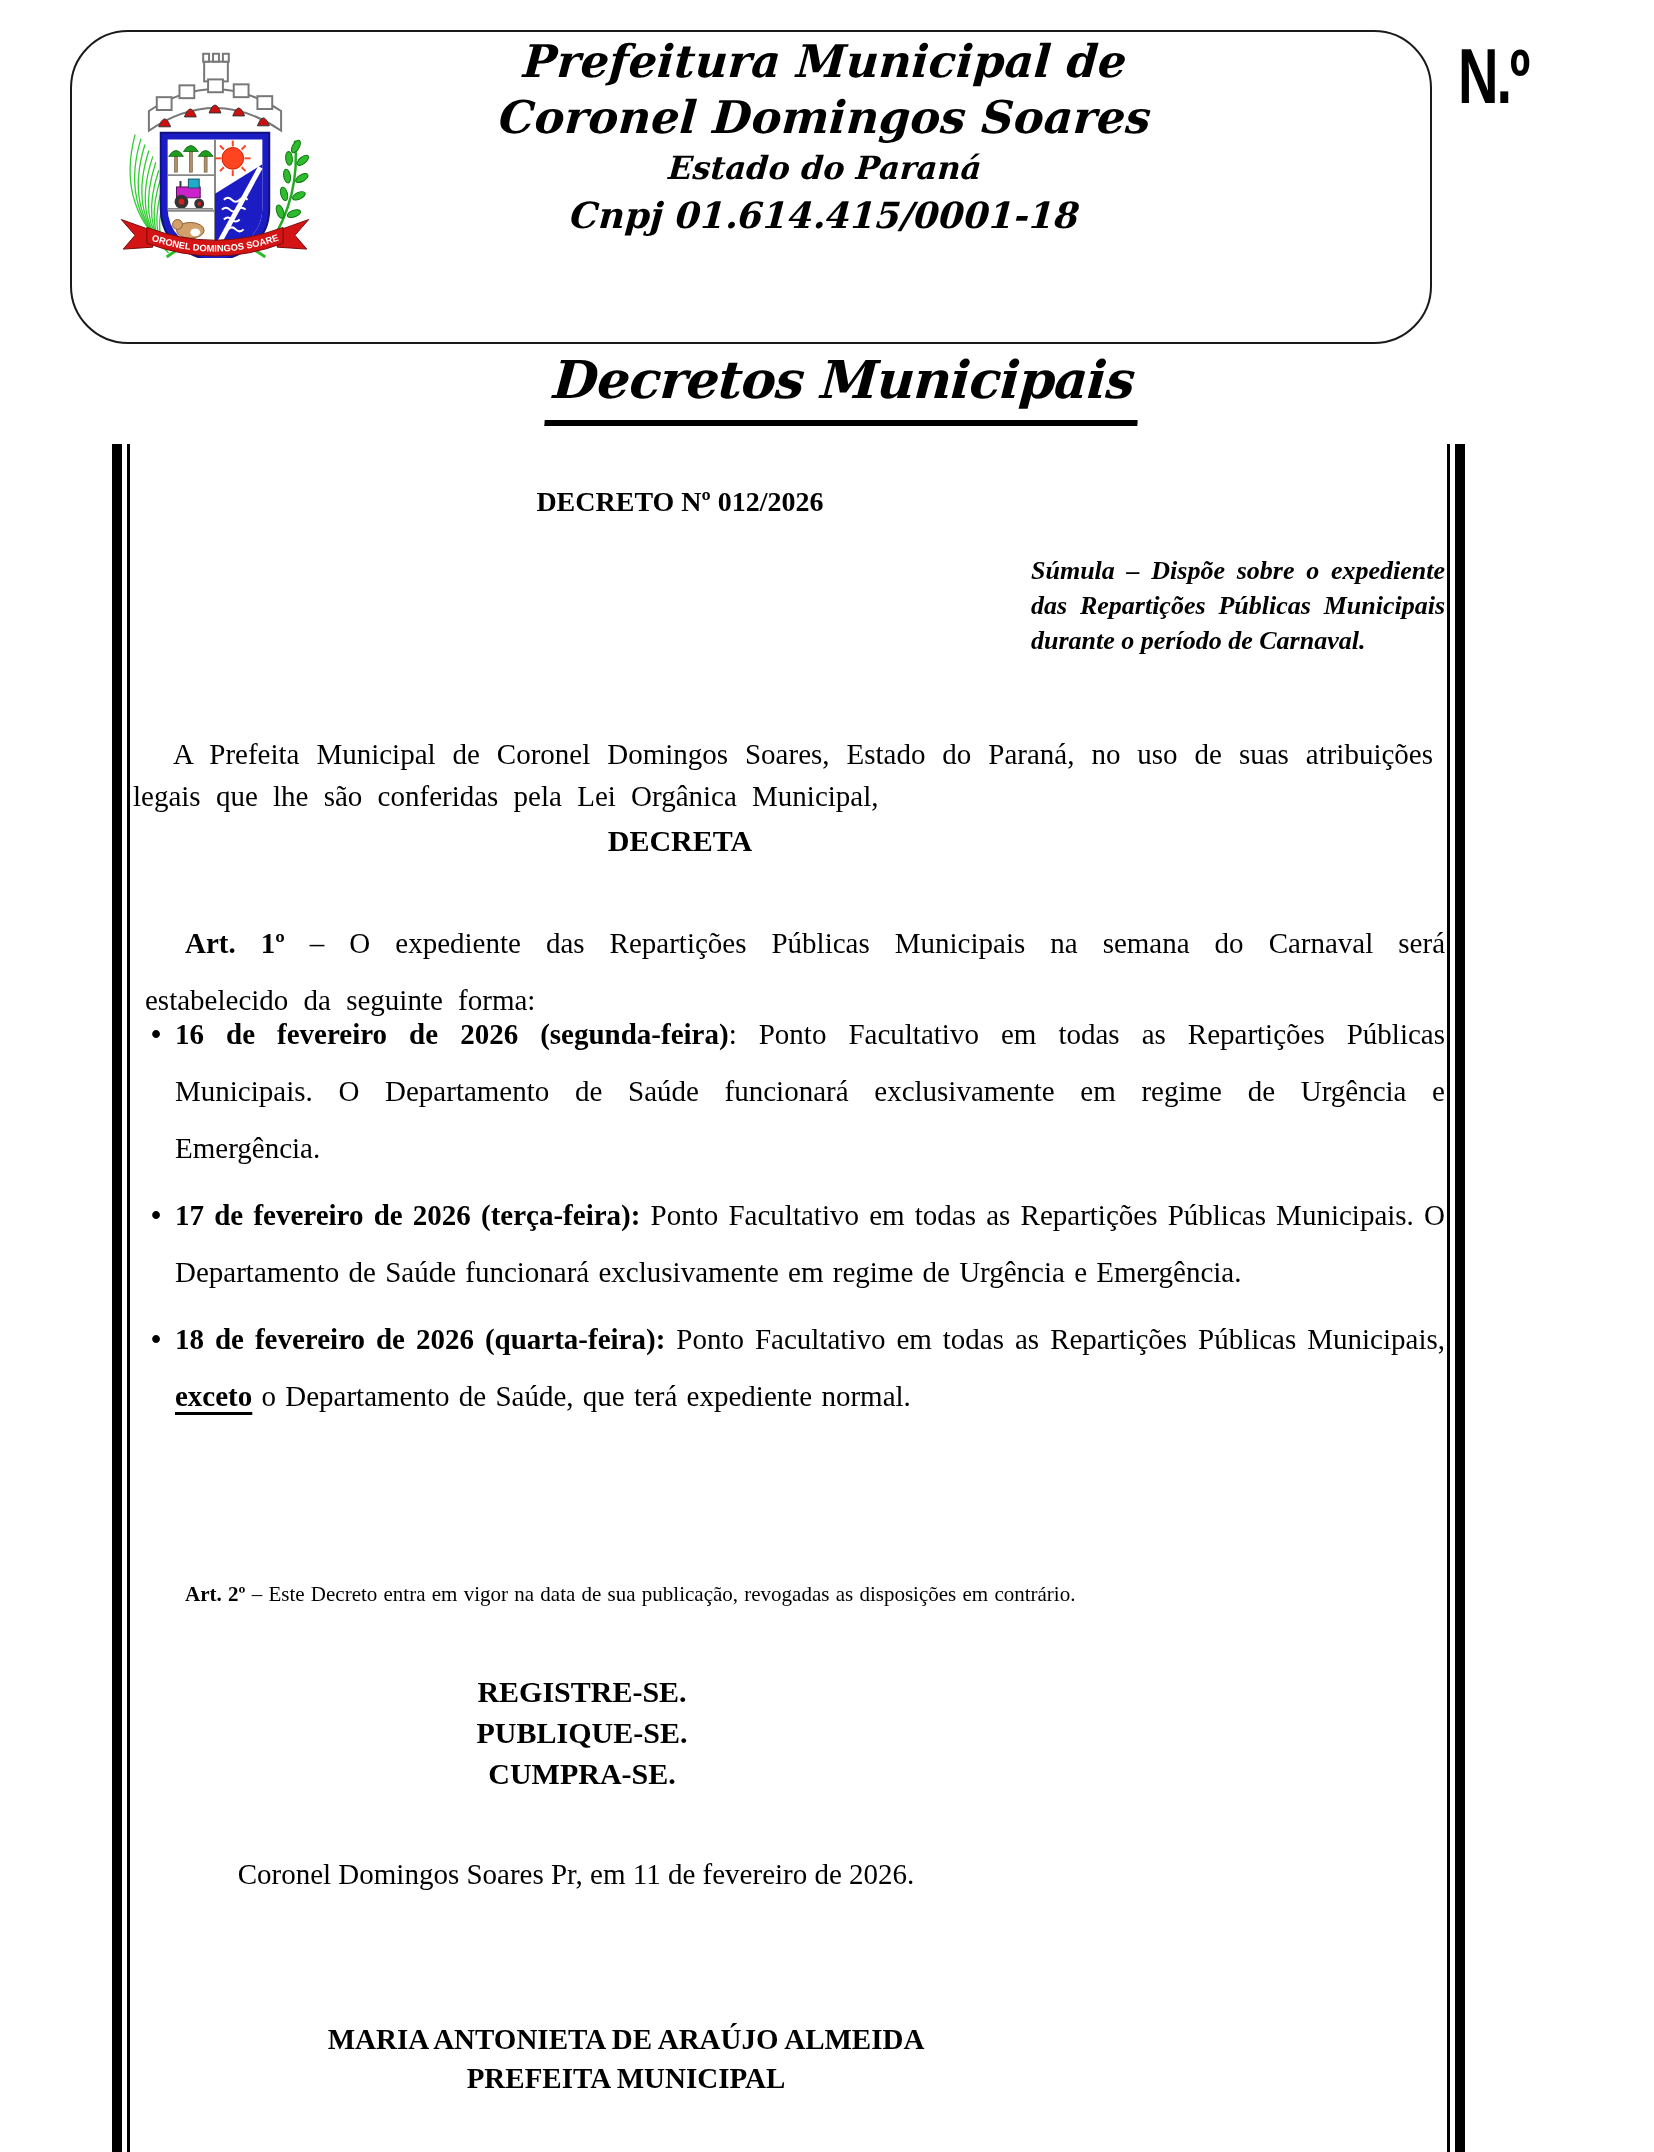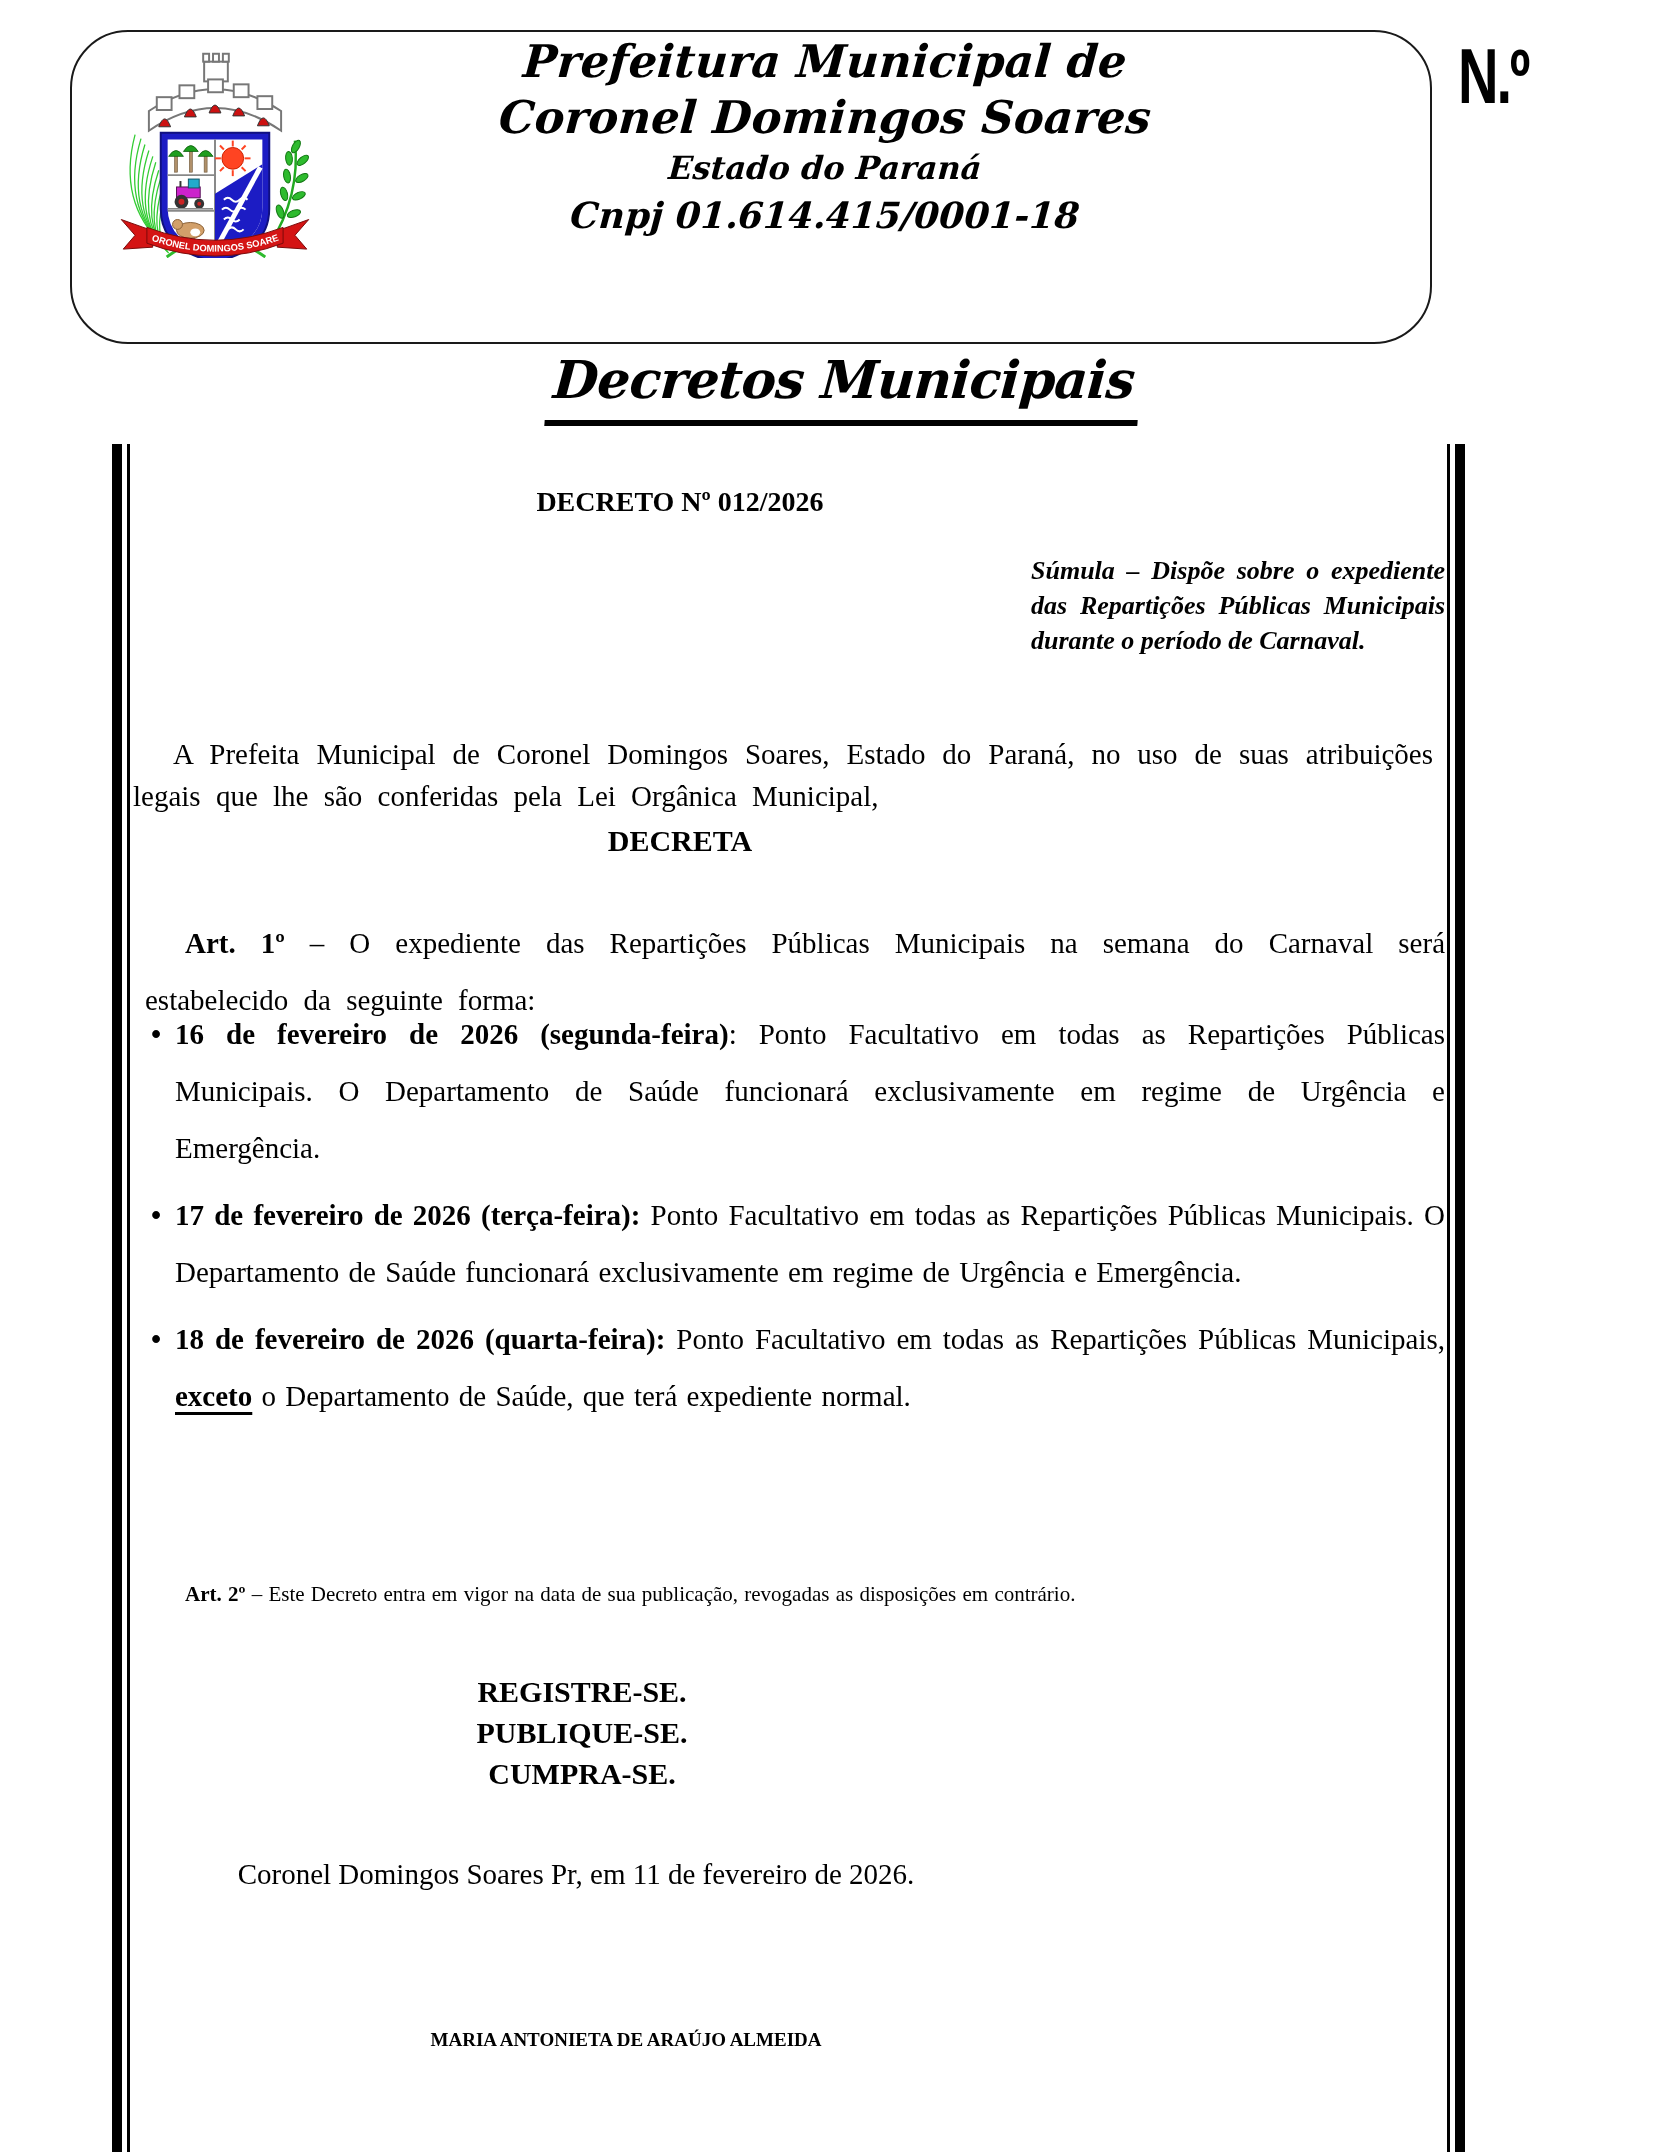--- a/index.html
+++ b/index.html
@@ -84,21 +84,21 @@
   .exceto{font-weight:bold;text-decoration:underline;text-decoration-thickness:3px;text-underline-offset:6px;margin-top:7px;}
   .art2{
     left:145px;top:1543px;width:1300px;
     font-size:21px;line-height:60px;text-align:justify;
     text-indent:40px;word-spacing:1px;
   }
   .orders{left:151px;top:1671px;width:862px;text-align:center;
     font-size:30px;font-weight:bold;line-height:41px;}
   .dateline{left:145px;top:1858px;width:862px;text-align:center;font-size:29px;}
   .signature{left:145px;top:2020px;width:962px;text-align:center;
-    font-size:19px;font-weight:bold;line-height:39px;}
+    font-size:29px;font-weight:bold;line-height:39px;}
 </style>
 </head>
 <body>
 
 <div class="page">
 
   <div class="header-box"></div>
 
   <svg class="crest" viewBox="0 0 230 225">
 
@@ -274,15 +274,16 @@
   <div class="abs orders">
     <div>REGISTRE-SE.</div>
     <div>PUBLIQUE-SE.</div>
     <div>CUMPRA-SE.</div>
   </div>
 
   <div class="abs dateline">Coronel Domingos Soares Pr, em 11 de fevereiro de 2026.</div>
 
   <div class="abs signature">
     <div>MARIA ANTONIETA DE ARAÚJO ALMEIDA</div>
+    <div>PREFEITA MUNICIPAL</div>
   </div>
 
 </div>
 
 </body></html>

